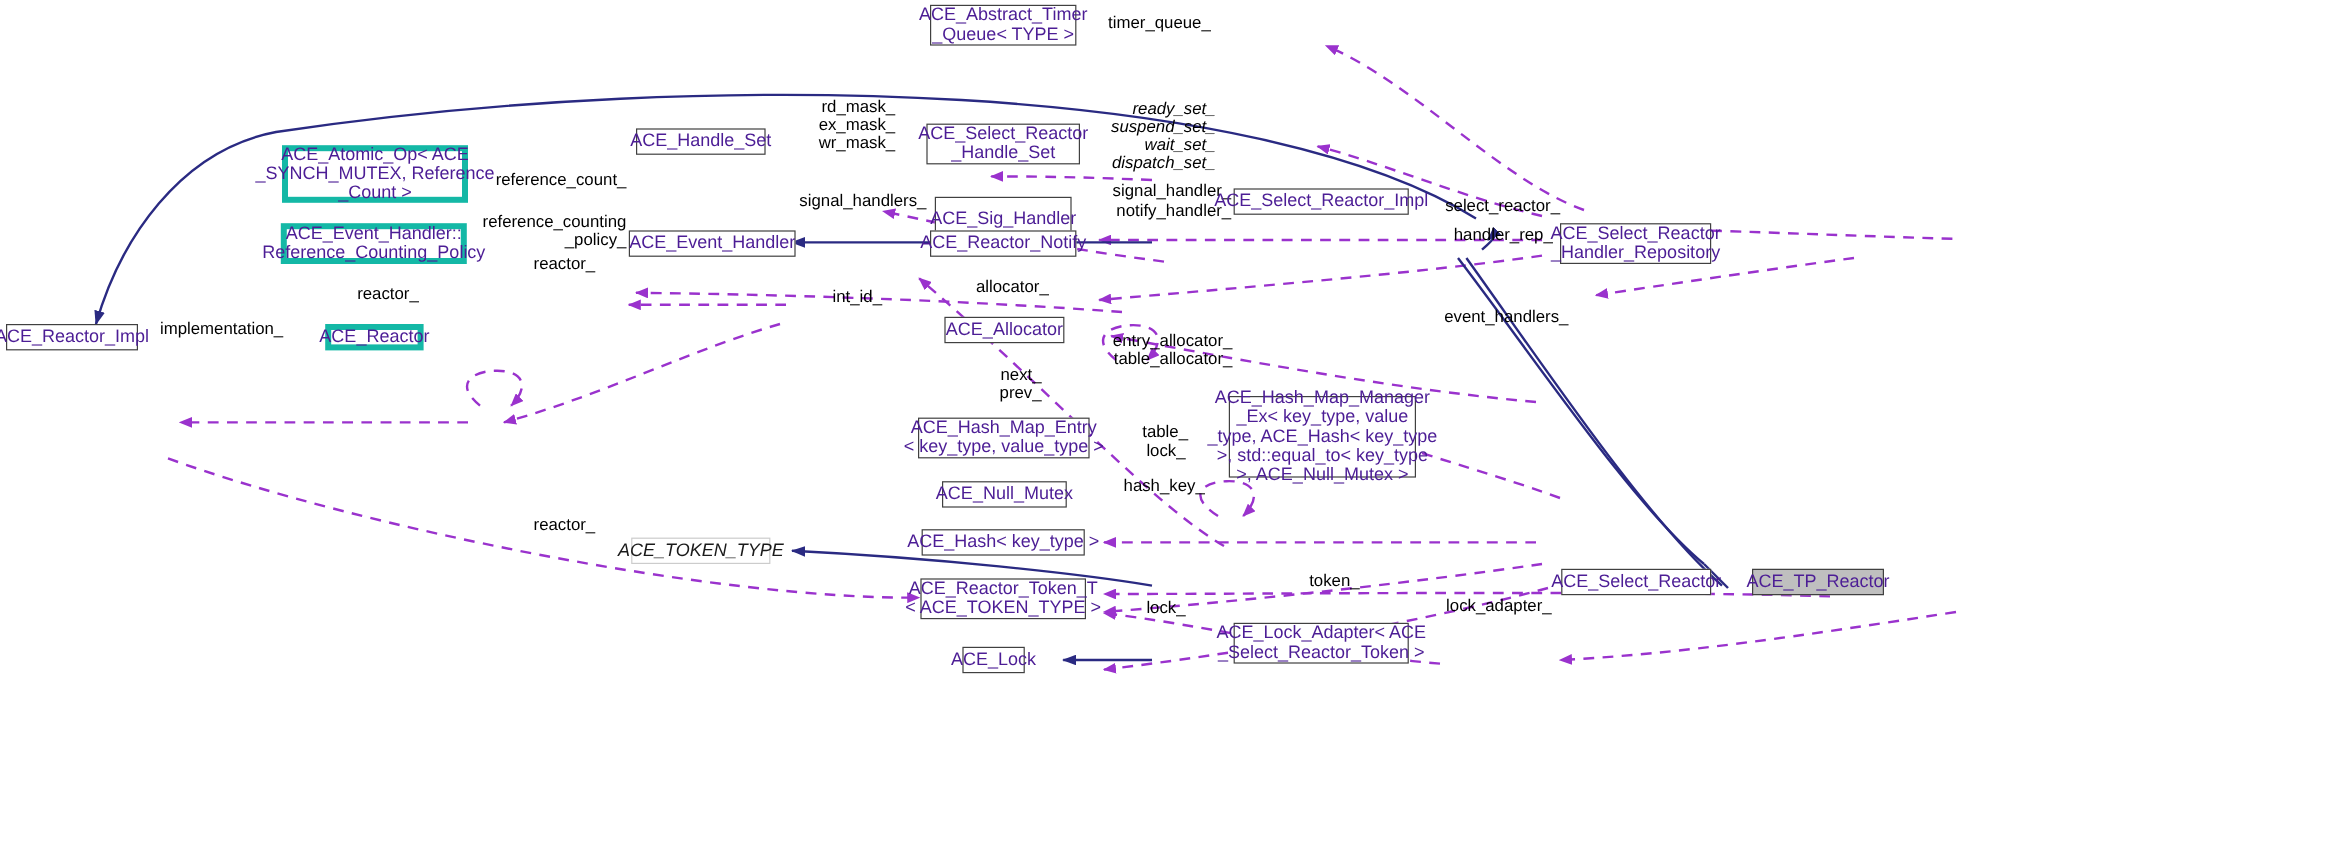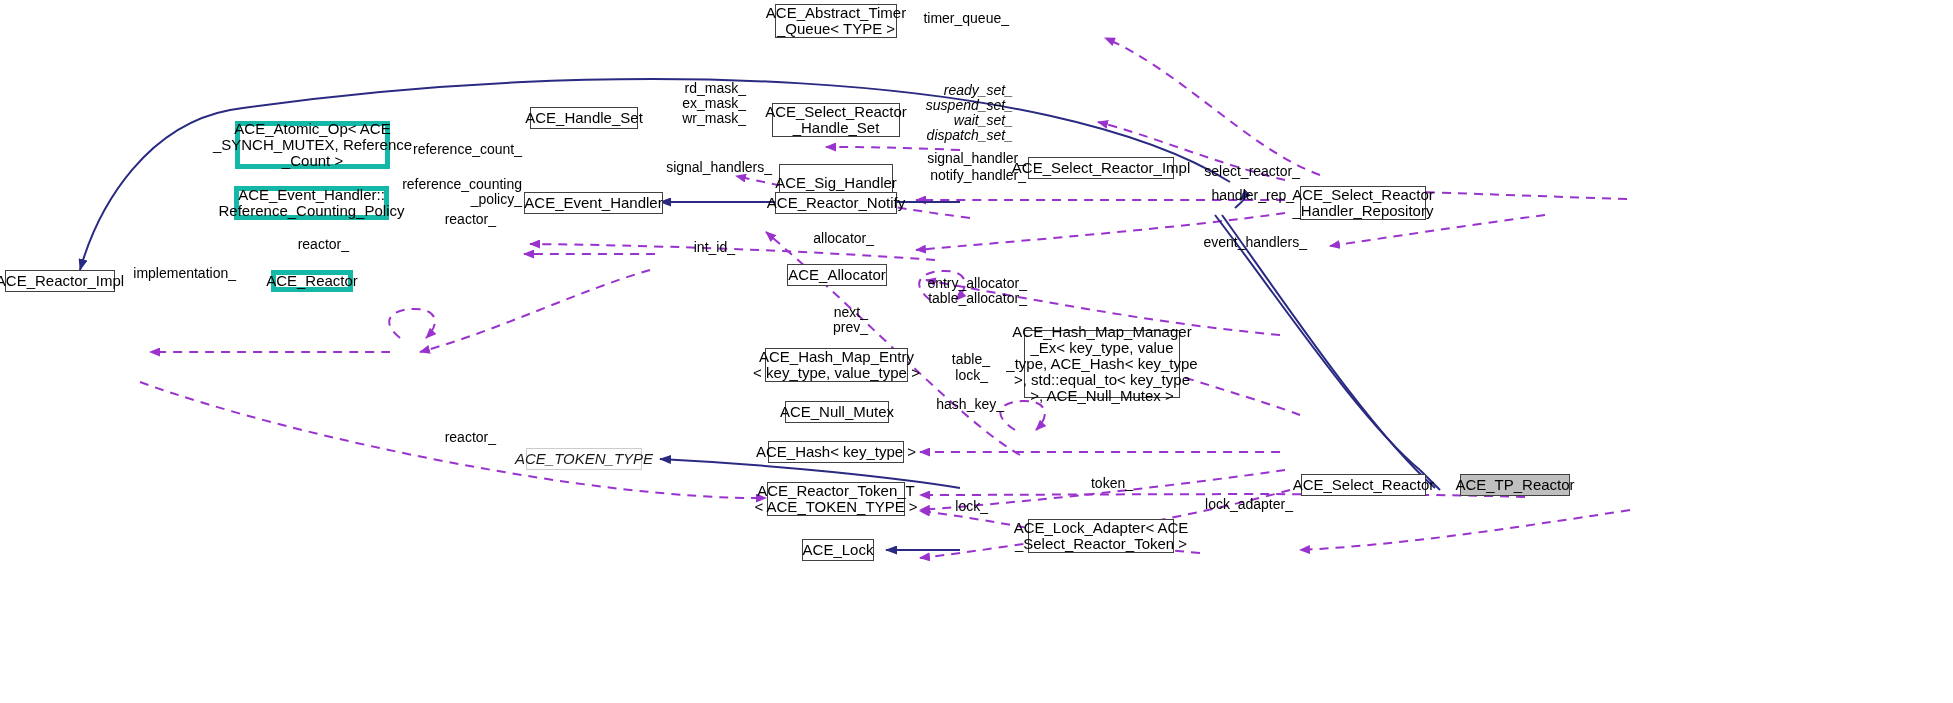--- a/index.html
+++ b/index.html
@@ -26,21 +26,21 @@
   }
   .node {
     position: absolute;
     box-sizing: border-box;
     display: flex;
     align-items: center;
     justify-content: center;
     text-align: center;
     font-size: 15px;
     line-height: 16px;
-    color: #000000;
+    color: #4c1d95;
     background: #ffffff;
     border: 1px solid #404040;
     white-space: pre;
     letter-spacing: 0px;
     z-index: 3;
   }
   .node.red {
     border: 5px solid #14b8a6;
   }
   .node.focus {
@@ -169,21 +169,21 @@
   <div class="node" style="left:767px; top:482px; width:138px; height:34px;">ACE_Reactor_Token_T
 &lt; ACE_TOKEN_TYPE &gt;</div>
 
   <div class="node" style="left:1301px; top:474px; width:125px; height:22px;">ACE_Select_Reactor</div>
 
   <div class="node focus" style="left:1460px; top:474px; width:110px; height:22px;">ACE_TP_Reactor</div>
 
   <div class="node" style="left:1028px; top:519px; width:146px; height:34px;">ACE_Lock_Adapter&lt; ACE
 _Select_Reactor_Token &gt;</div>
 
-  <div class="node" style="left:802px; top:539px; width:72px; height:22px;">ACE_Lock</div>
+  <div class="node" style="left:802px; top:539px; width:52px; height:22px;">ACE_Lock</div>
 
   <div class="edge-label" style="left:923px; top:11px; width:86px;">timer_queue_</div>
 
   <div class="edge-label" style="left:666px; top:81px; width:80px;">rd_mask_
 ex_mask_
 wr_mask_</div>
 
   <div class="edge-label" style="left:921px; top:83px; width:92px;font-style:italic;">ready_set_
 suspend_set_
 wait_set_
@@ -207,21 +207,21 @@
   <div class="edge-label" style="left:430px; top:212px; width:66px;">reactor_</div>
 
   <div class="edge-label" style="left:283px; top:237px; width:66px;">reactor_</div>
 
   <div class="edge-label" style="left:130px; top:266px; width:106px;">implementation_</div>
 
   <div class="edge-label" style="left:681px; top:240px; width:54px;">int_id_</div>
 
   <div class="edge-label" style="left:804px; top:231px; width:70px;">allocator_</div>
 
-  <div class="edge-label" style="left:1197px; top:235px; width:110px;">event_handlers_</div>
+  <div class="edge-label" style="left:1197px; top:256px; width:110px;">event_handlers_</div>
 
   <div class="edge-label" style="left:919px; top:276px; width:108px;">entry_allocator_
 table_allocator_</div>
 
   <div class="edge-label" style="left:812px; top:305px; width:56px;">next_
 prev_</div>
 
   <div class="edge-label" style="left:936px; top:352px; width:54px;">table_</div>
 
   <div class="edge-label" style="left:940px; top:368px; width:48px;">lock_</div>

